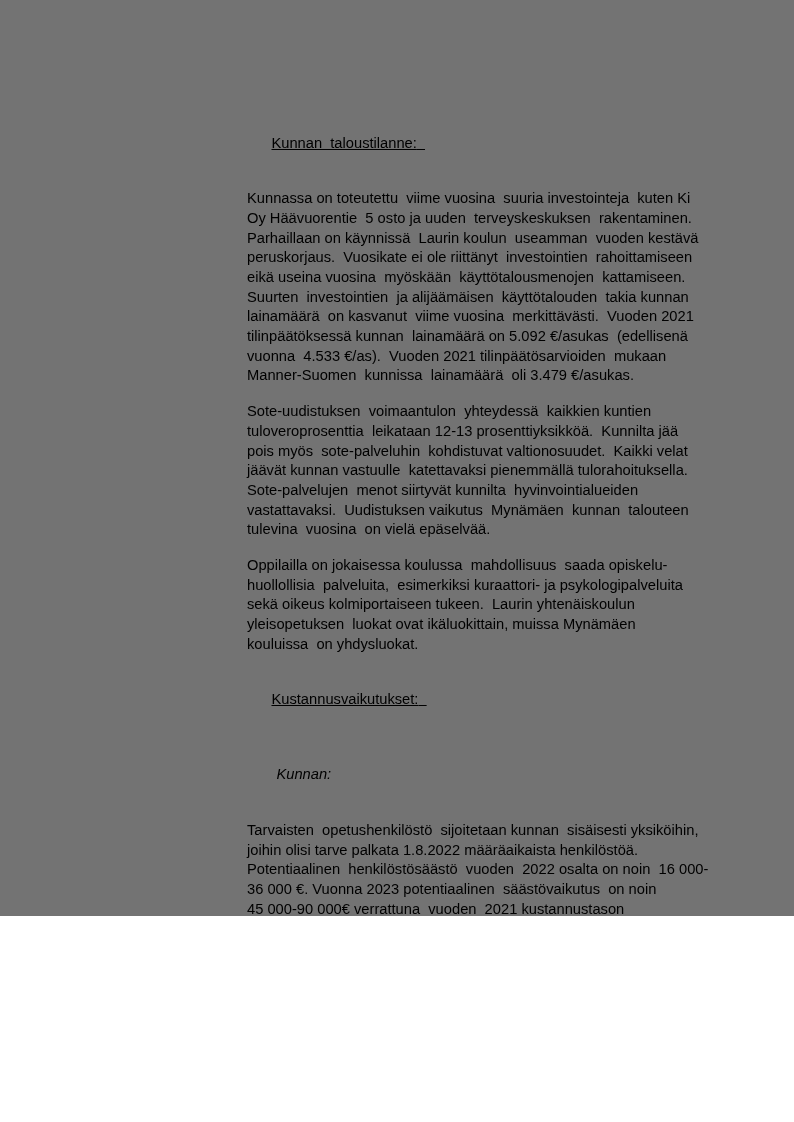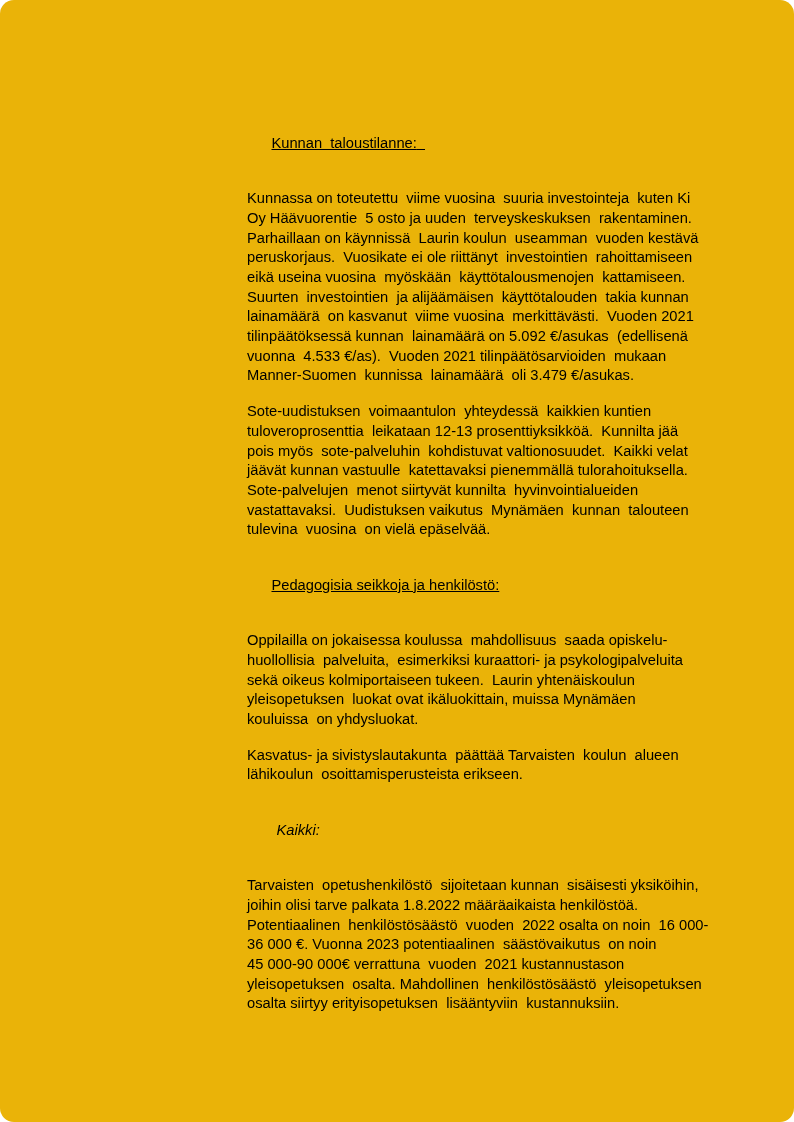--- a/index.html
+++ b/index.html
@@ -3,24 +3,23 @@
 <meta charset="utf-8">
 <style>
   html, body { margin: 0; padding: 0; }
   body {
     width: 794px; height: 1122px;
     background: #ffffff;
     font-family: "Liberation Sans", sans-serif;
   }
   .page {
     position: relative;
-    width: 794px; height: 1122px;
-    background: #eab308;
+    width: 794px; height: 916px;
+    background: #737373;
     overflow: hidden;
-    border-radius: 14px;
   }
   .content {
     position: absolute;
     left: 247px; top: 114px;
     width: 500px;
     font-family: "Liberation Sans", sans-serif;
     font-size: 14.7px;
     line-height: 19.7px;
     color: #000000;
   }
@@ -51,38 +50,36 @@
 Manner-Suomen  kunnissa  lainamäärä  oli 3.479 €/asukas.</div>
 
     <div class="block para">Sote-uudistuksen  voimaantulon  yhteydessä  kaikkien kuntien
 tuloveroprosenttia  leikataan 12-13 prosenttiyksikköä.  Kunnilta jää
 pois myös  sote-palveluhin  kohdistuvat valtionosuudet.  Kaikki velat
 jäävät kunnan vastuulle  katettavaksi pienemmällä tulorahoituksella.
 Sote-palvelujen  menot siirtyvät kunnilta  hyvinvointialueiden
 vastattavaksi.  Uudistuksen vaikutus  Mynämäen  kunnan  talouteen
 tulevina  vuosina  on vielä epäselvää.</div>
 
-    <div class="block">
-      <span class="heading">Pedagogisia seikkoja ja henkilöstö:</span>
-    </div>
 
     <div class="block para">Oppilailla on jokaisessa koulussa  mahdollisuus  saada opiskelu-
 huollollisia  palveluita,  esimerkiksi kuraattori- ja psykologipalveluita
 sekä oikeus kolmiportaiseen tukeen.  Laurin yhtenäiskoulun
 yleisopetuksen  luokat ovat ikäluokittain, muissa Mynämäen
 kouluissa  on yhdysluokat.</div>
 
 
 
-    <div class="block para">Kasvatus- ja sivistyslautakunta  päättää Tarvaisten  koulun  alueen
-lähikoulun  osoittamisperusteista erikseen.</div>
-
 
     <div class="block">
-      <span class="subheading">Kaikki:</span>
+      <span class="heading trail">Kustannusvaikutukset:</span>
+    </div>
+
+    <div class="block">
+      <span class="subheading">Kunnan:</span>
     </div>
 
     <div class="block para">Tarvaisten  opetushenkilöstö  sijoitetaan kunnan  sisäisesti yksiköihin,
 joihin olisi tarve palkata 1.8.2022 määräaikaista henkilöstöä.
 Potentiaalinen  henkilöstösäästö  vuoden  2022 osalta on noin  16 000-
 36 000 €. Vuonna 2023 potentiaalinen  säästövaikutus  on noin
 45 000-90 000€ verrattuna  vuoden  2021 kustannustason
 yleisopetuksen  osalta. Mahdollinen  henkilöstösäästö  yleisopetuksen
 osalta siirtyy erityisopetuksen  lisääntyviin  kustannuksiin.</div>
 

